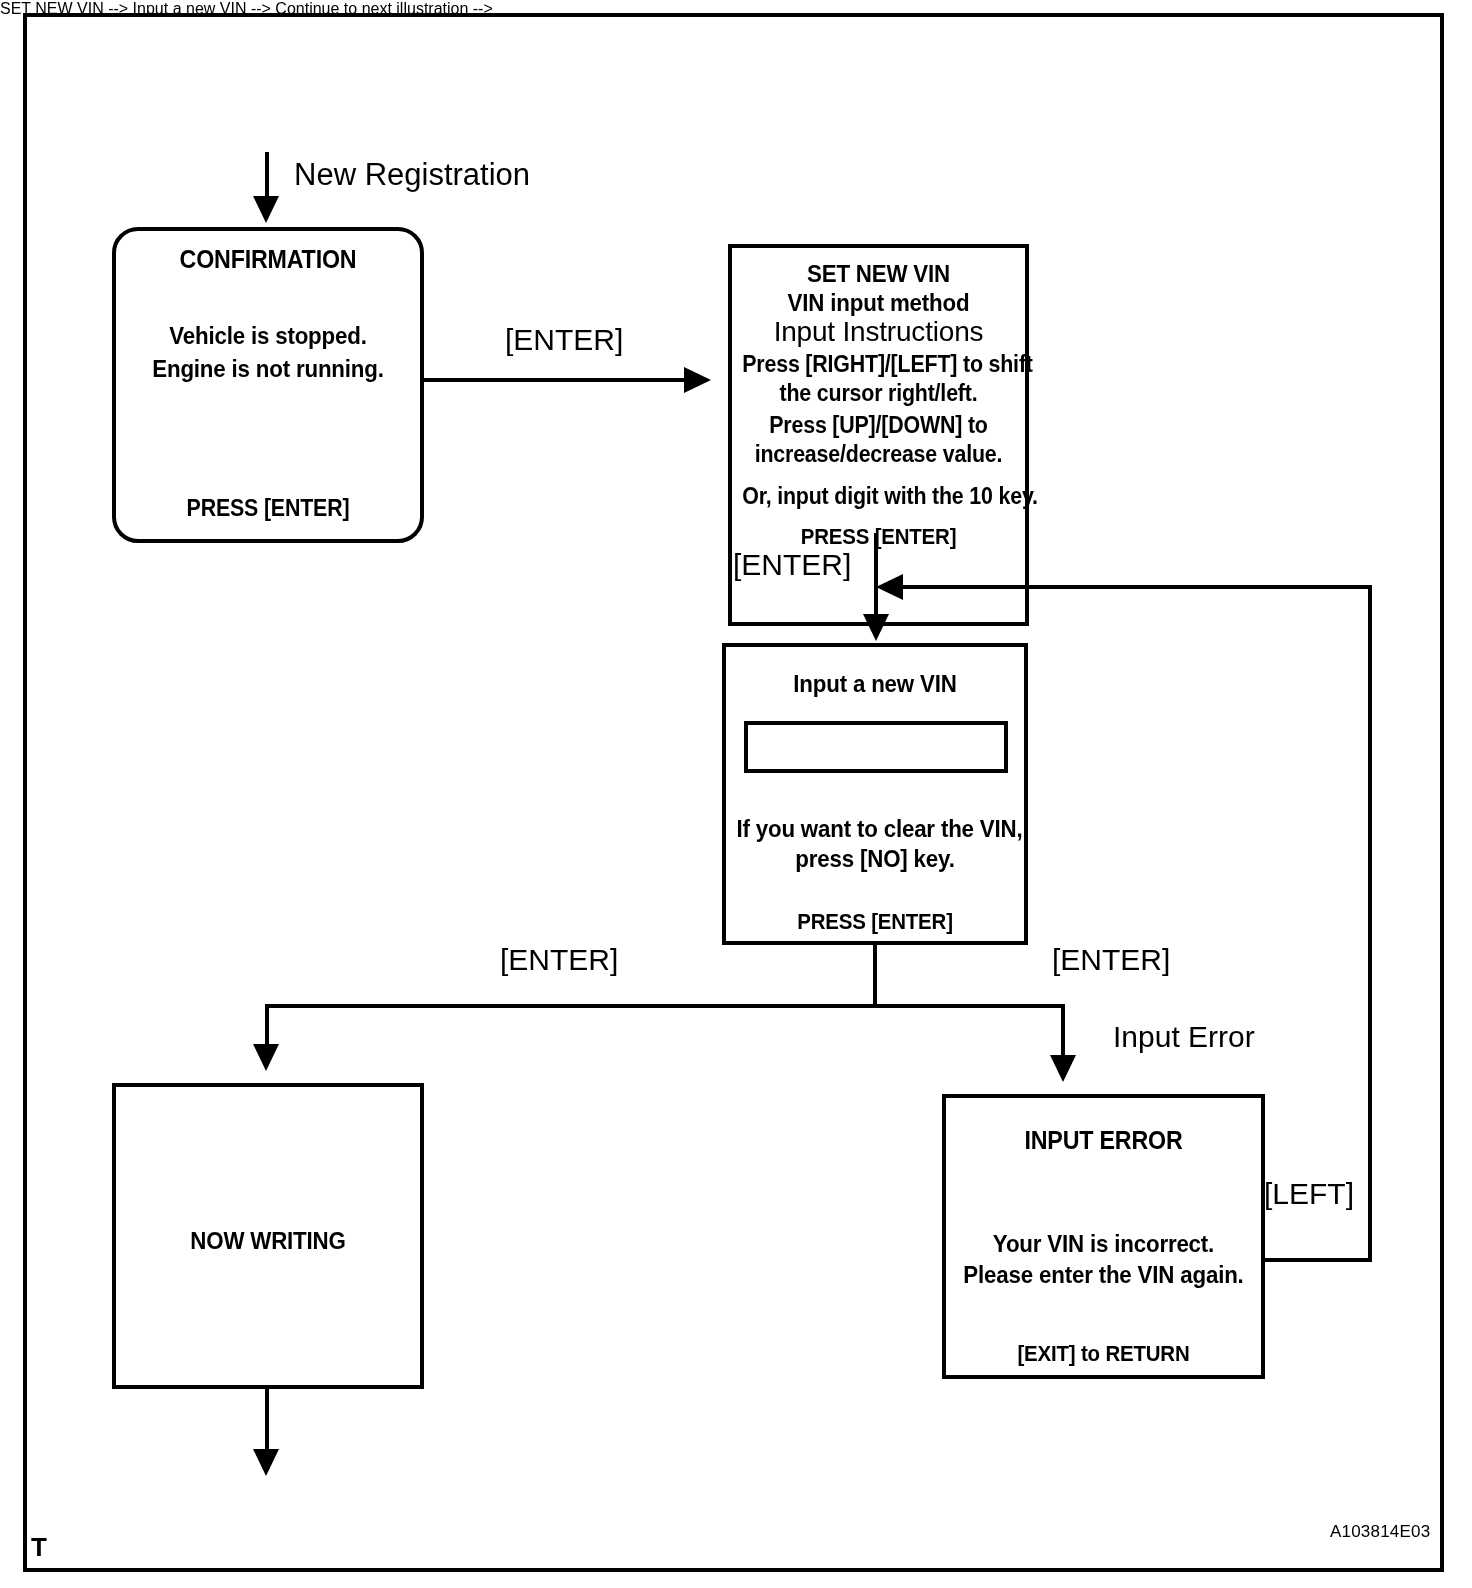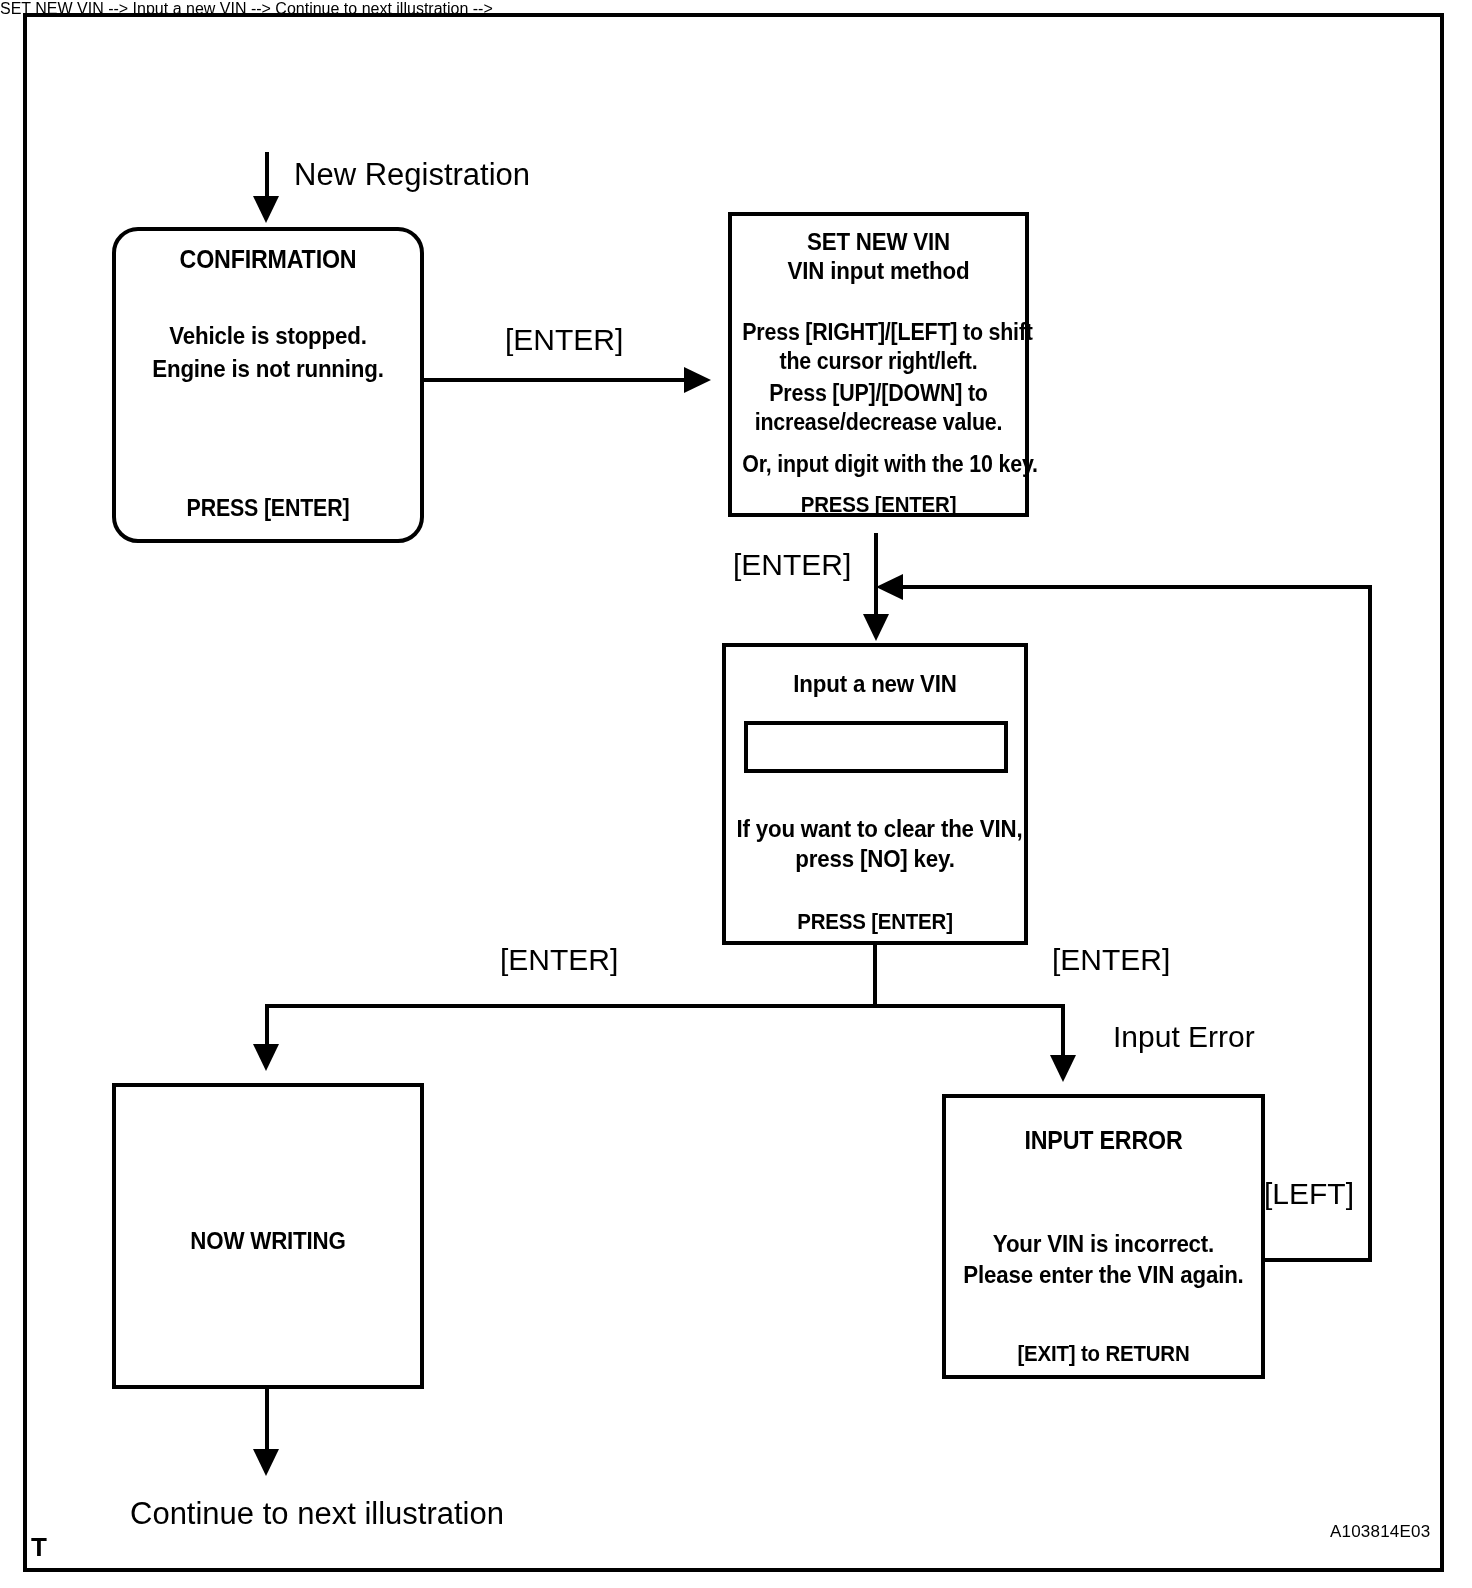--- a/index.html
+++ b/index.html
@@ -46,21 +46,21 @@
     transform:scaleX(0.93);
     transform-origin:center center;
   }
   .thin{
     font-family:"Liberation Sans", sans-serif;
     font-weight:normal;
   }
 
   
   #box-confirmation{ left:112px; top:227px; width:312px; height:316px;border-radius:26px; }
-  #box-setnewvin   { left:728px; top:212px; width:301px; height:305px; }
+  #box-setnewvin   { left:728px; top:244px; width:301px; height:382px; }
   #box-inputvin    { left:722px; top:643px; width:306px; height:302px; }
   #box-nowwriting  { left:112px; top:1083px; width:312px; height:306px; }
   #box-inputerror  { left:942px; top:1094px; width:323px; height:285px; }
 
   
   #vin-field{
     position:absolute;
     left:18px; top:74px;
     width:264px; height:52px;
     border:4px solid #000;
@@ -146,20 +146,21 @@
 
    SET NEW VIN --&gt;
   <div class="hline" style="left:424px; top:378px; width:262px;"></div>
   <div class="arrow-right" style="left:684px; top:367px;"></div>
   <div class="anno" id="label-enter-1">[ENTER]</div>
 
   
   <div class="screen" id="box-setnewvin">
     <div class="line lcd" style="top:12px; font-size:24px;">SET NEW VIN</div>
     <div class="line lcd" style="top:41px; font-size:24px;">VIN input method</div>
+    <div class="line thin" style="top:68px; font-size:28px; font-weight:normal;">Input Instructions</div>
     <div class="line lcd" style="top:103px; font-size:23px;">Press [RIGHT]/[LEFT] to shift</div>
     <div class="line lcd" style="top:132px; font-size:23px;">the cursor right/left.</div>
     <div class="line lcd" style="top:164px; font-size:23px;">Press [UP]/[DOWN]  to</div>
     <div class="line lcd" style="top:193px; font-size:23px;">increase/decrease value.</div>
     <div class="line lcd" style="top:235px; font-size:23px;">Or, input digit with the 10 key.</div>
     <div class="line lcd" style="top:276px; font-size:22px;">PRESS [ENTER]</div>
   </div>
 
    Input a new VIN --&gt;
   <div class="vline" style="left:874px; top:533px; height:90px;"></div>
@@ -193,21 +194,20 @@
   <div class="anno" id="label-input-error">Input Error</div>
 
   
   <div class="screen" id="box-nowwriting">
     <div class="line lcd" style="top:140px; font-size:24px;">NOW WRITING</div>
   </div>
 
    Continue to next illustration --&gt;
   <div class="vline" style="left:265px; top:1389px; height:78px;"></div>
   <div class="arrow-down" style="left:253px; top:1449px;"></div>
-  <div class="anno" id="label-continue">Continue to next illustration</div>
 
   
   <div class="screen" id="box-inputerror">
     <div class="line lcd" style="top:28px; font-size:25px;">INPUT  ERROR</div>
     <div class="line lcd" style="top:132px; font-size:24px;">Your VIN is incorrect.</div>
     <div class="line lcd" style="top:163px; font-size:24px;">Please enter the VIN again.</div>
     <div class="line lcd" style="top:243px; font-size:22px;">[EXIT] to RETURN</div>
   </div>
 
   

